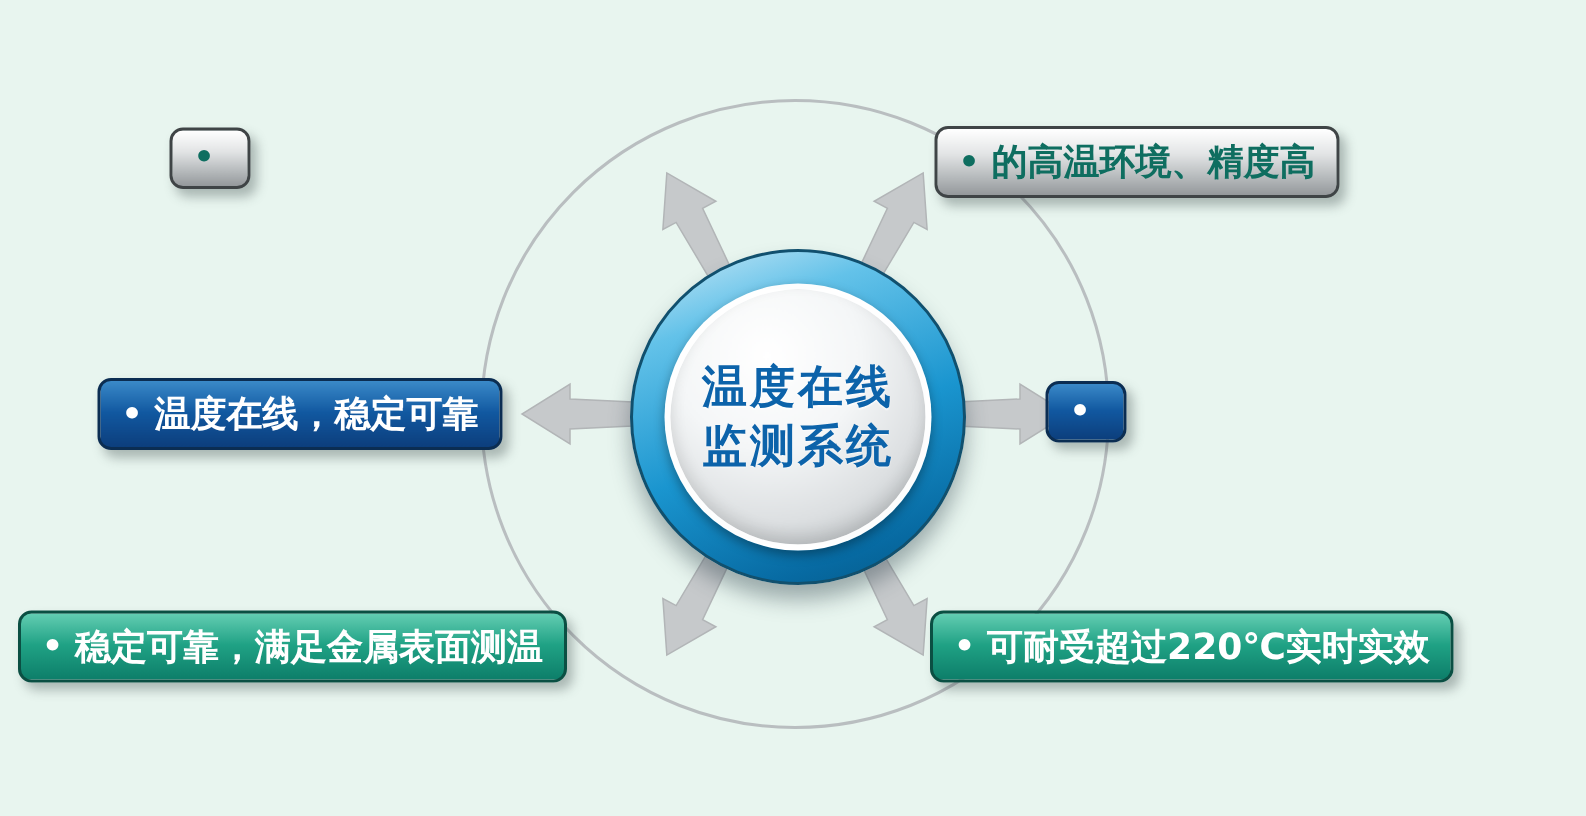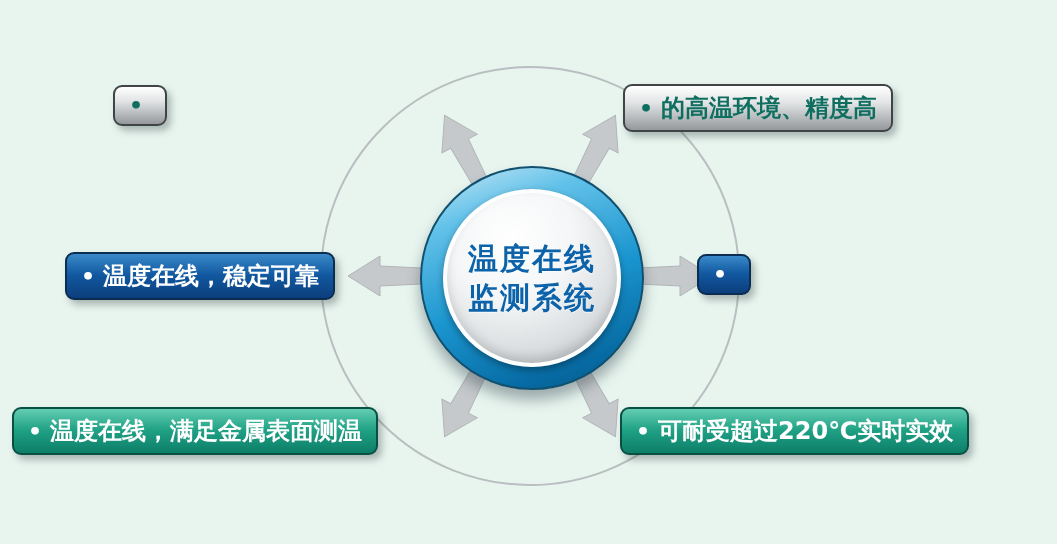--- a/index.html
+++ b/index.html
@@ -140,21 +140,21 @@
     <span class="bullet">•</span>
     <span>温度在线，稳定可靠</span>
   </div>
 
   <div class="pill pill-blue pos-mr">
     <span class="bullet">•</span>
   </div>
 
   <div class="pill pill-green pos-bl">
     <span class="bullet">•</span>
-    <span>温度在线，满足金属表面测温</span>
+    <span>稳定可靠，满足金属表面测温</span>
   </div>
 
   <div class="pill pill-green pos-br">
     <span class="bullet">•</span>
     <span>可耐受超过220℃实时实效</span>
   </div>
 
 </div>
 
 </body></html>

